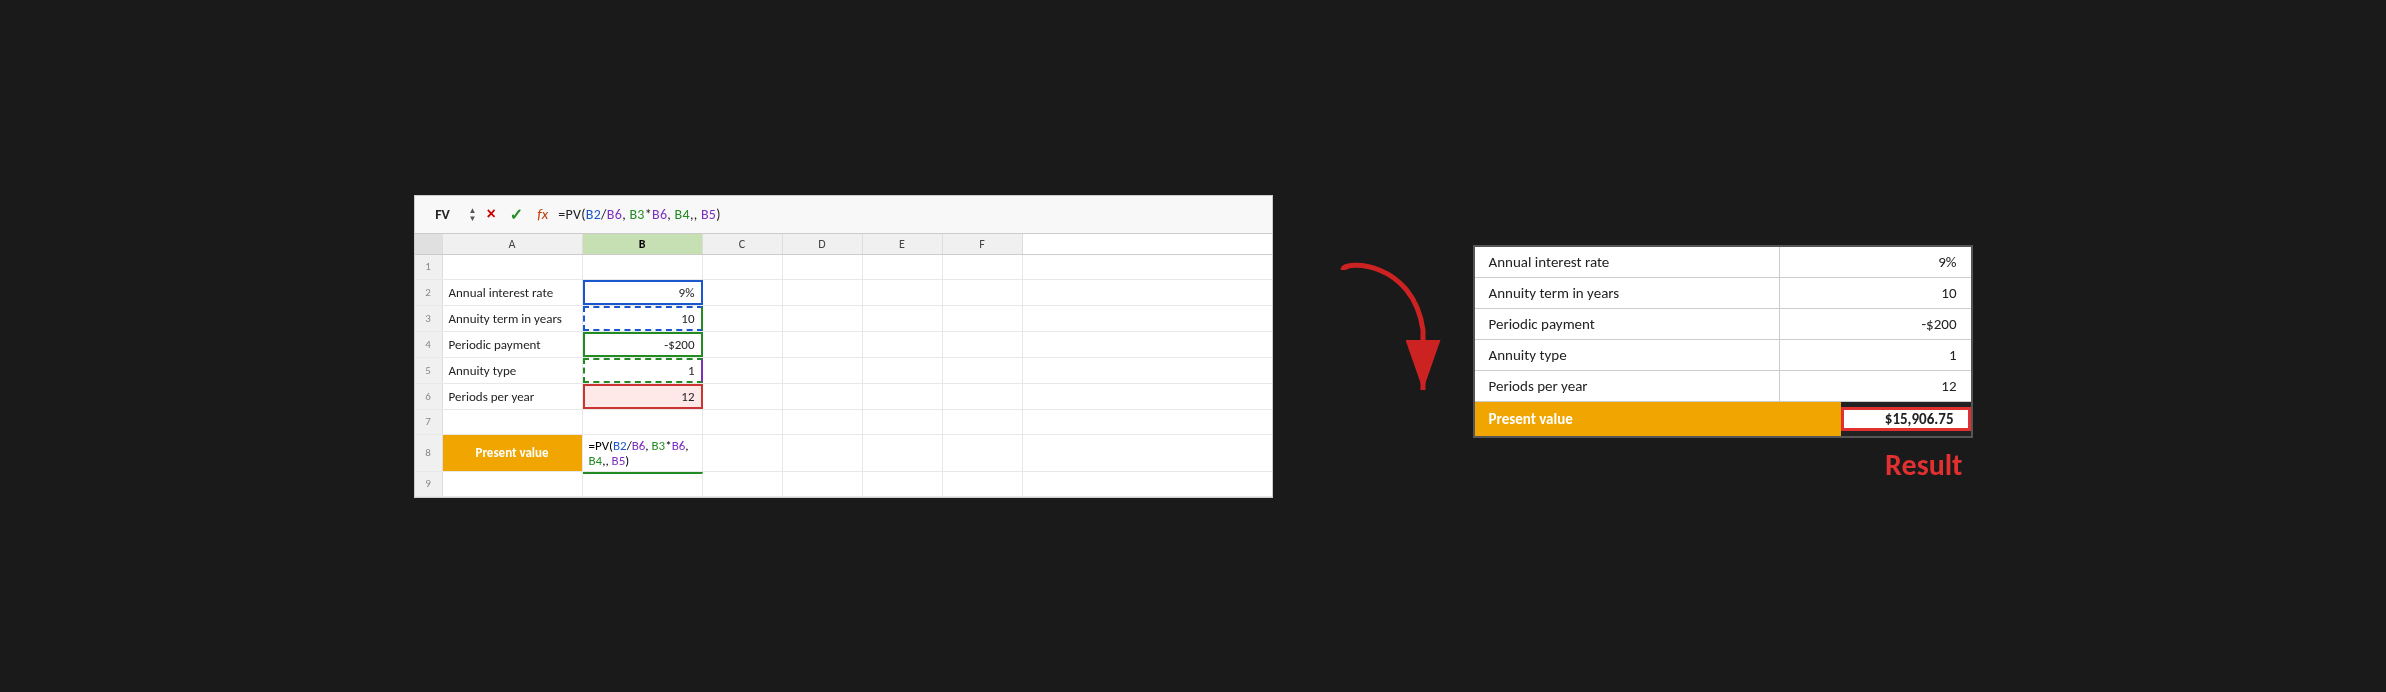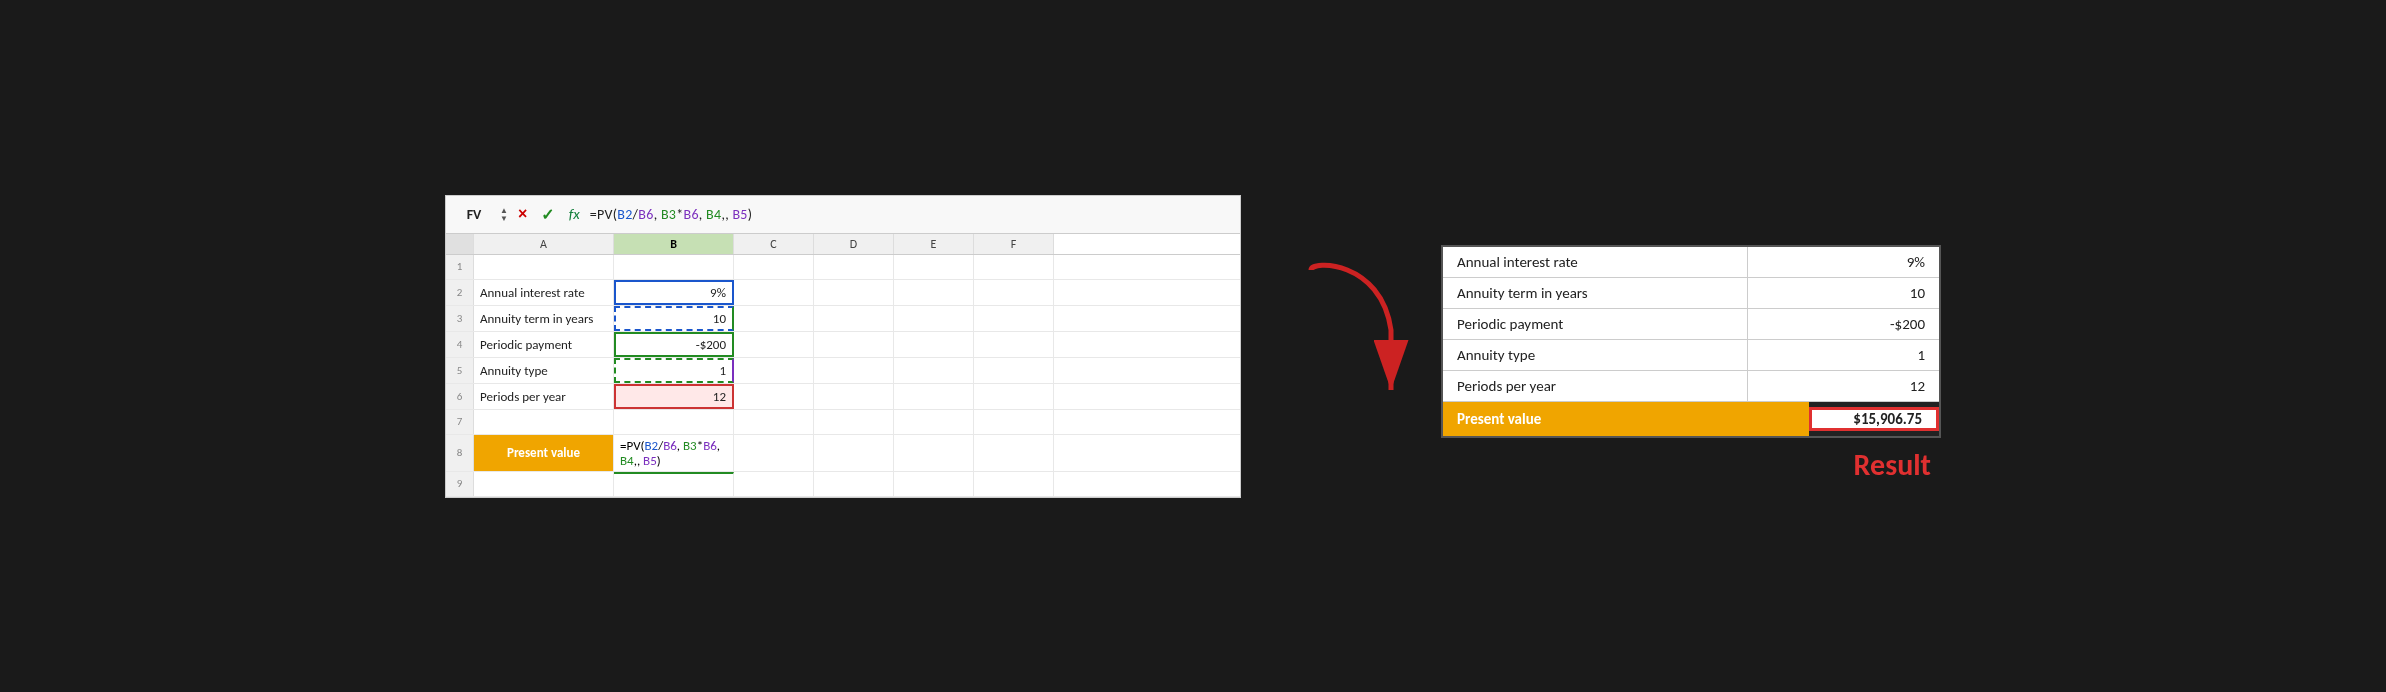--- a/index.html
+++ b/index.html
@@ -19,21 +19,21 @@
       display: flex;
       align-items: flex-start;
       gap: 60px;
       padding: 20px 40px;
     }
 
     
     .spreadsheet {
       background: #fff;
       border: 1px solid #ccc;
-      width: 796px;
+      width: 859px;
     }
 
     
     .formula-bar {
       display: flex;
       align-items: center;
       border-bottom: 1px solid #ccc;
       background: #f8f8f8;
       height: 38px;
       padding: 0 8px;
@@ -62,21 +62,21 @@
       cursor: pointer;
       padding: 0 4px;
       color: #cc0000;
       border: none; background: none;
     }
     .formula-btn.check { color: #228B22; }
 
     .formula-fx {
       font-style: italic;
       font-size: 15px;
-      color: #15803d;
+      color: #c2410c;
       margin: 0 4px;
     }
 
     .formula-text {
       font-size: 14px;
       color: #222;
       letter-spacing: 0.3px;
     }
 
     .formula-text .ref-b2 { color: #1a56cc; }

